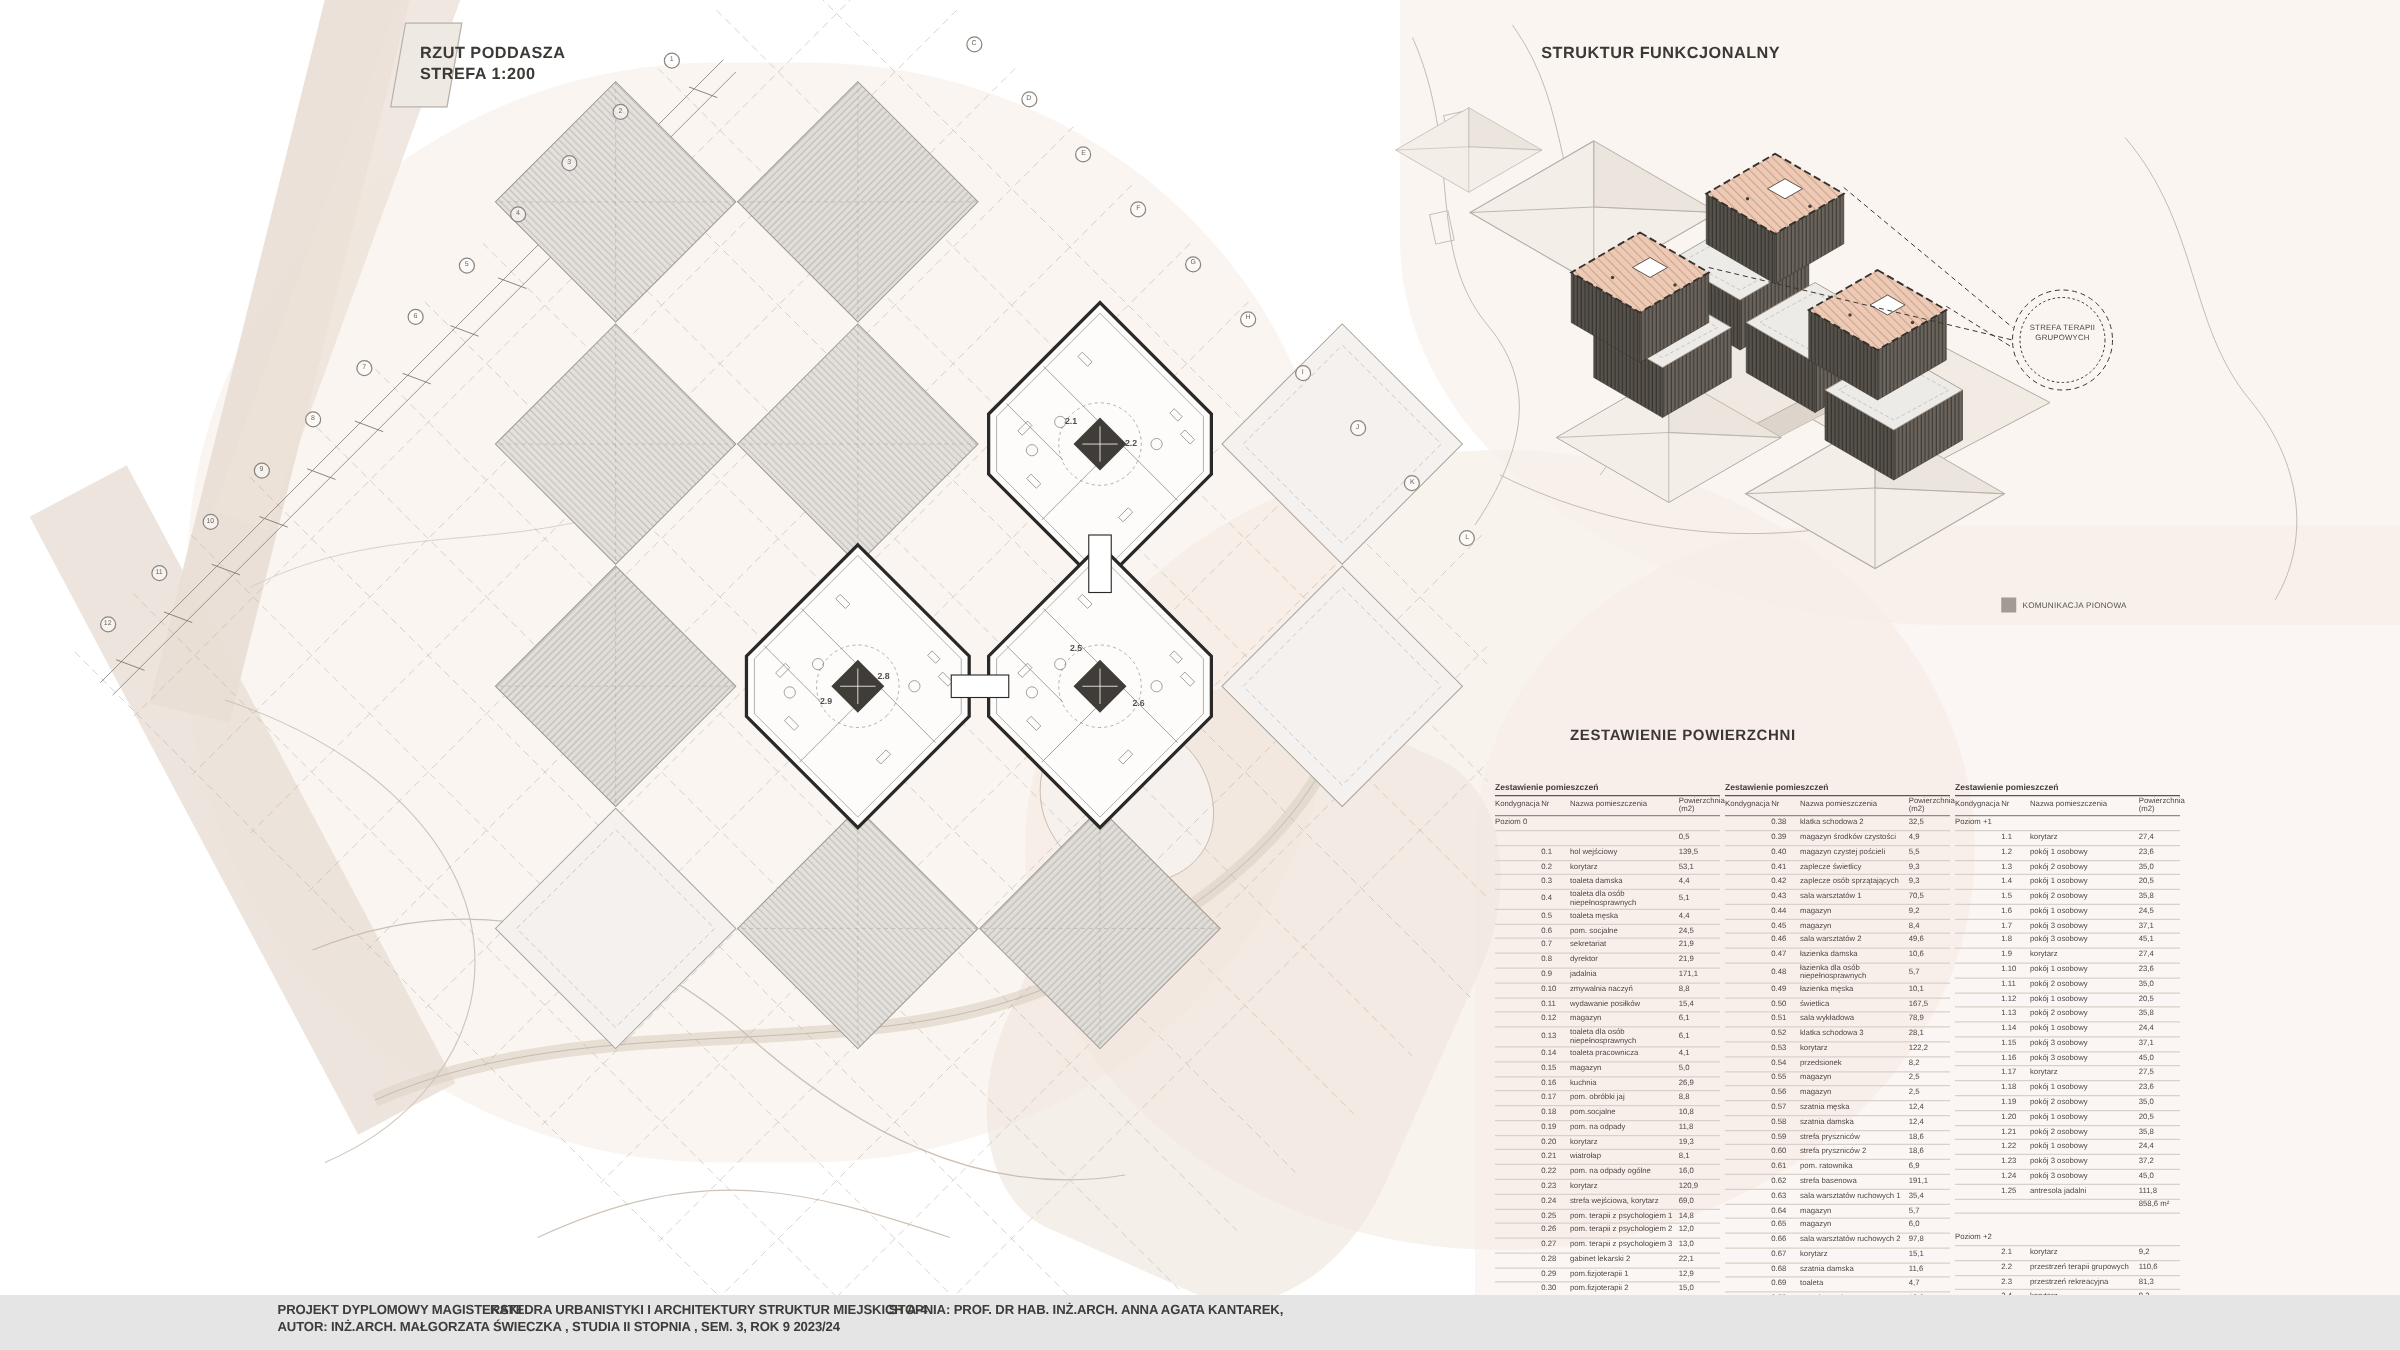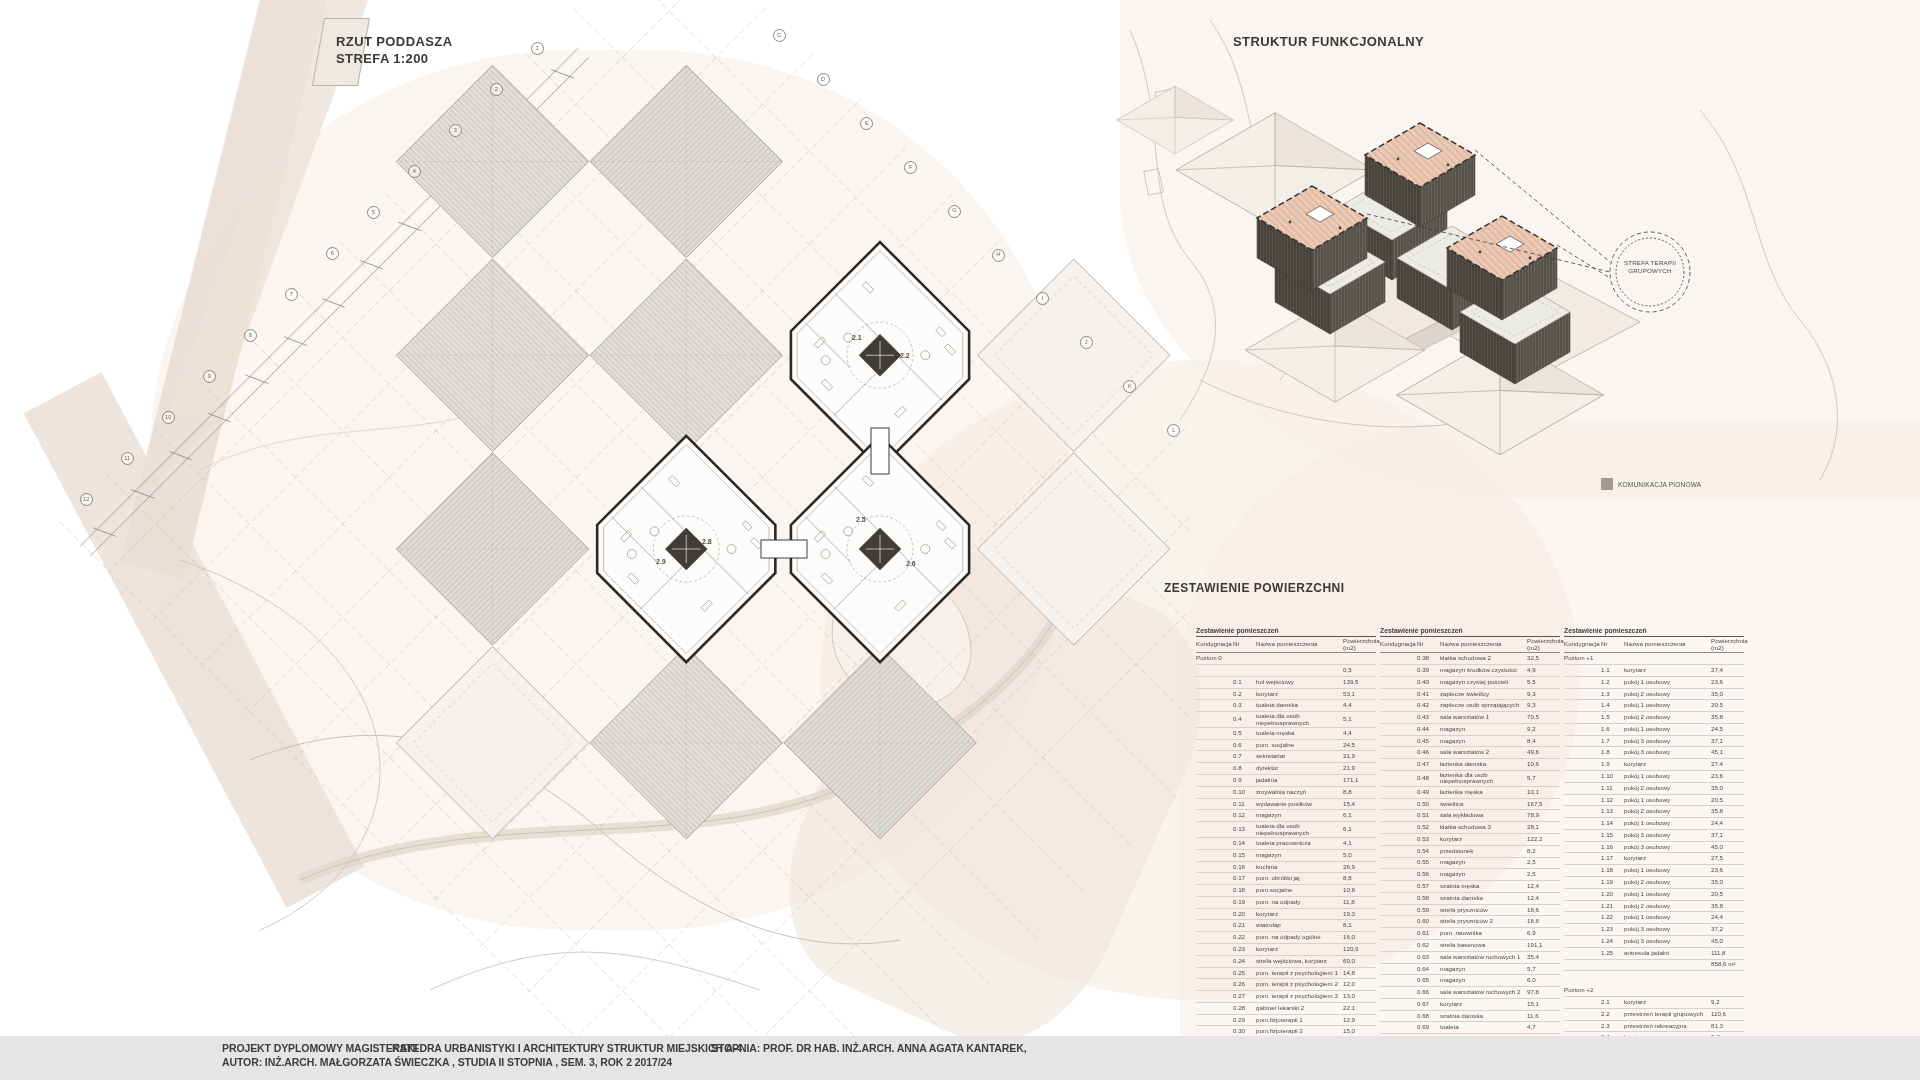--- a/index.html
+++ b/index.html
@@ -3,21 +3,21 @@
 <meta charset="utf-8">
 <style>
   html,body{margin:0;padding:0;background:#fff;}
   .canvas{position:relative;width:1920px;height:1080px;background:#ffffff;overflow:hidden;
           font-family:"Liberation Sans",sans-serif;color:#3d3a37;}
   .blob{position:absolute;pointer-events:none;}
   
   .plan-title{position:absolute;left:336px;top:33px;font-size:13px;font-weight:600;color:#3b3835;
               letter-spacing:.4px;line-height:17px;white-space:pre-line;}
   .axon-title{position:absolute;left:1233px;top:34px;font-size:13px;font-weight:600;color:#3b3835;letter-spacing:.4px;}
-  .areas-heading{position:absolute;left:1164px;top:581px;font-size:12px;font-weight:600;color:#3b3835;letter-spacing:.5px;}
+  .areas-heading{position:absolute;left:1256px;top:581px;font-size:12px;font-weight:600;color:#3b3835;letter-spacing:.5px;}
   
   .tables-wrap{position:absolute;left:1196px;top:626px;width:560px;display:flex;gap:4px;}
   .area-table{width:180px;flex:0 0 180px;font-size:6.2px;color:#4c4845;}
   .tbl-sub{font-size:6.8px;font-weight:700;color:#413d3a;border-bottom:1px solid #5a554f;
            padding:1px 0 2px 0;}
   .trow{display:grid;grid-template-columns:36px 22px 86px 34px;column-gap:1px;
         border-bottom:.5px solid #d9d1c9;min-height:9.6px;align-items:center;line-height:1.1;padding:.6px 0;}
   .trow.hdr{font-size:6.2px;color:#4c4845;border-bottom:.6px solid #8f8982;min-height:14px;}
   .trow.level{border-bottom:.5px solid #d9d1c9;}
   .trow.total .c-area{font-weight:400;}
@@ -924,15 +924,15 @@
         <div class="trow">
           <span></span>
         </div>
       </div>
     </div>
 
   <div class="titleblock">
     <div class="tb-text tb-1a">PROJEKT DYPLOMOWY MAGISTERSKI</div>
     <div class="tb-text tb-1b">KATEDRA URBANISTYKI I ARCHITEKTURY STRUKTUR MIEJSKICH A-4</div>
     <div class="tb-text tb-1c">STOPNIA: PROF. DR HAB. INŻ.ARCH. ANNA AGATA KANTAREK,</div>
-    <div class="tb-text tb-2">AUTOR: INŻ.ARCH. MAŁGORZATA ŚWIECZKA , STUDIA II STOPNIA , SEM. 3, ROK 2  2017/24</div>
+    <div class="tb-text tb-2">AUTOR: INŻ.ARCH. MAŁGORZATA ŚWIECZKA , STUDIA II STOPNIA , SEM. 3, ROK 9  2023/24</div>
   </div>
 </div>
 
 </body></html>

